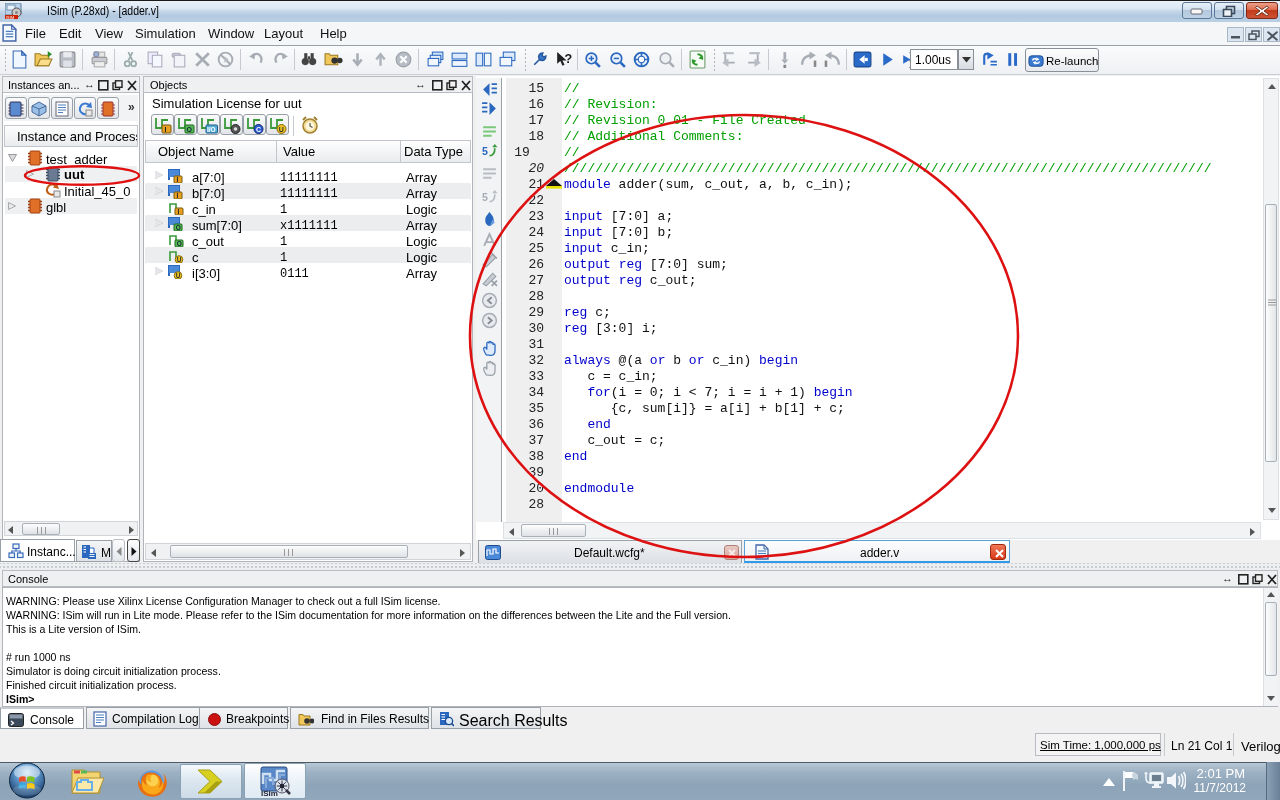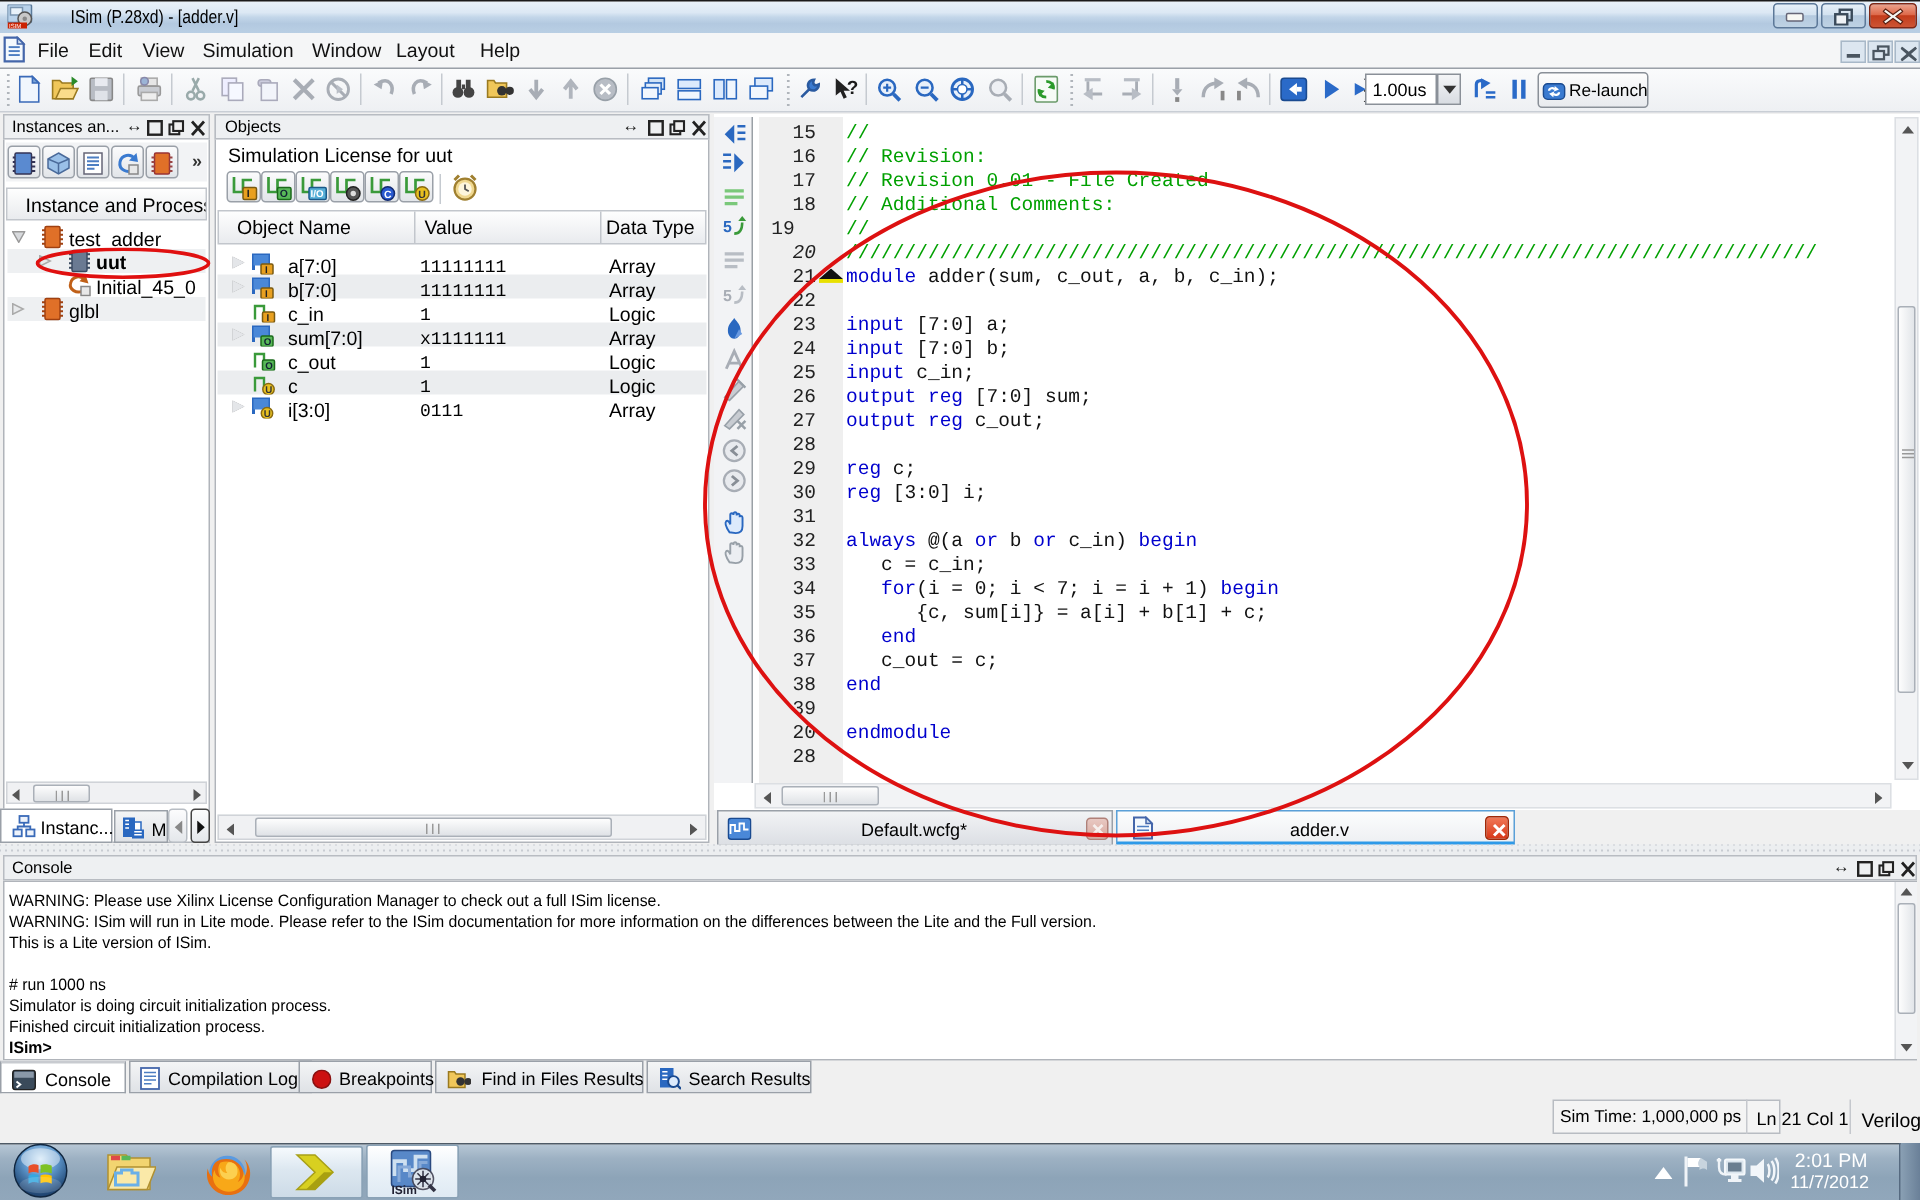--- a/index.html
+++ b/index.html
@@ -855,25 +855,25 @@
     </svg>
   <span style="position:absolute;left:30px;top:4px;font-size:12px;">Find in Files Results</span>
 </div>
 <div class="abs ctab cinact" style="left:431px;width:110px;">
   <svg style="position:absolute;left:7px;top:3px;" width="15" height="16" viewBox="0 0 15 16">
       <rect x="1" y="1" width="9" height="13" fill="#2a68c0"></rect>
       <path d="M2.5 3.5 H6 M2.5 6 H6 M2.5 8.5 H6" stroke="#fff" stroke-width="1.1"></path>
       <circle cx="10" cy="10" r="3.6" fill="#dceafc" stroke="#1a4a90" stroke-width="1.3"></circle>
       <path d="M12.5 12.5 L15 15" stroke="#1a4a90" stroke-width="1.6"></path>
     </svg>
-  <span style="position:absolute;left:27px;top:4px;font-size:12px;">Search Results</span>
+  <span style="position:absolute;left:27px;top:4px;font-size:16px;">Search Results</span>
 </div>
 
 <div id="statusbar" class="abs"></div>
-<div class="abs" style="left:1035px;top:733px;width:152px;height:23px;border:1px solid #b8bcc2;background:#f4f4f4;font-size:11.5px;padding:5px 0 0 4px;white-space:nowrap;">Sim Time: 1,000,000 ps</div>
+<div class="abs" style="left:1035px;top:733px;width:126px;height:23px;border:1px solid #b8bcc2;background:#f4f4f4;font-size:11.5px;padding:5px 0 0 4px;white-space:nowrap;text-decoration:underline;">Sim Time: 1,000,000 ps</div>
 <div class="abs" style="left:1164px;top:733px;width:1px;height:23px;background:#c5c8cd;"></div>
 <div class="abs" style="left:1171px;top:739px;font-size:12px;">Ln 21 Col 1</div>
 <div class="abs" style="left:1233px;top:733px;width:1px;height:23px;background:#c5c8cd;"></div>
 <div class="abs" style="left:1241px;top:739px;font-size:13px;">Verilog</div>
 
 <div id="taskbar" class="abs"></div>
 
 <svg class="abs" style="left:8px;top:762px;" width="38" height="37" viewBox="0 0 38 37">
   <defs>
     <radialGradient id="orb" cx="50%" cy="28%" r="80%">

